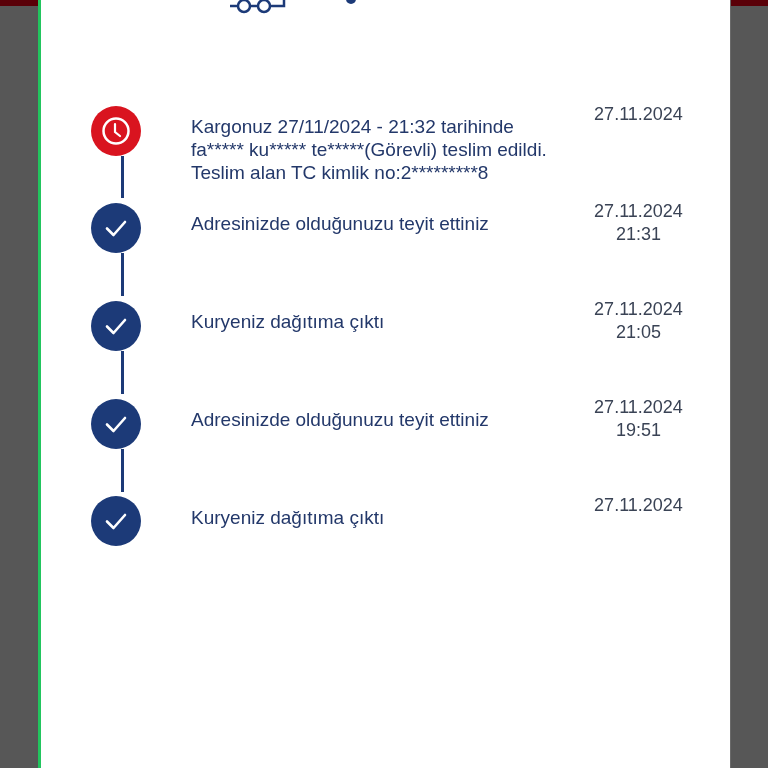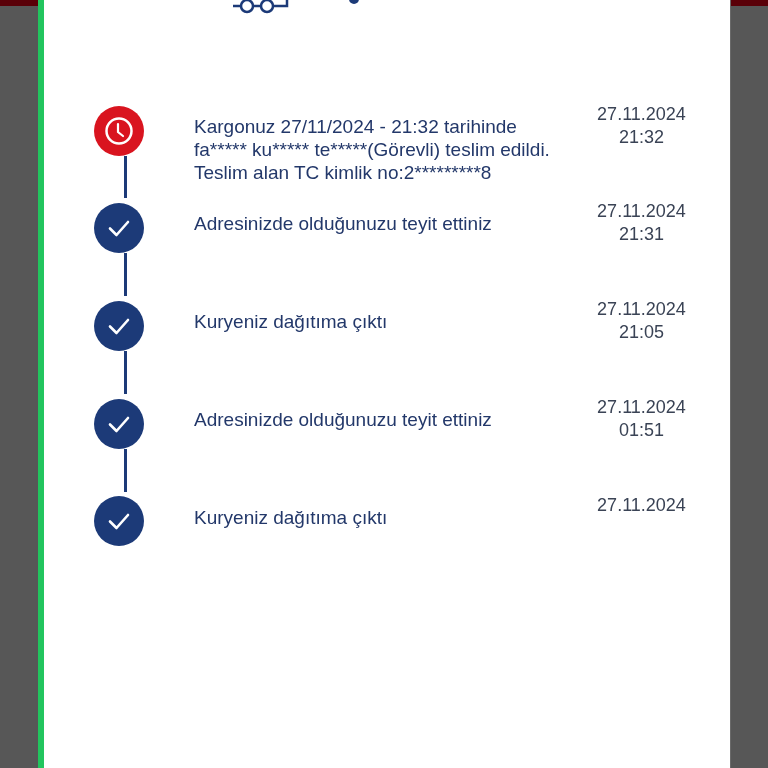--- a/index.html
+++ b/index.html
@@ -6,21 +6,21 @@
   body {
     width: 768px; height: 768px; overflow: hidden; position: relative;
     background: #575757;
     font-family: "Liberation Sans", "DejaVu Sans", sans-serif;
   }
   .top-bar-left { position: absolute; left: 0; top: 0; width: 38px; height: 6px; background: #5a0008; }
   .top-bar-right { position: absolute; left: 731px; top: 0; width: 37px; height: 6px; background: #5a0008; }
   .modal {
     position: absolute; left: 38px; top: 0; width: 693px; height: 768px;
     background: #ffffff;
-    border-left: 6px solid #22c55e; border-right: 1px solid #6a6a6a;
+    border-left: 3px solid #22c55e; border-right: 1px solid #6a6a6a;
     box-sizing: border-box;
   }
   .header-icon { position: absolute; left: 187px; top: -14px; width: 60px; height: 28px; }
   .header-title-glyph { position: absolute; left: 305px; top: -6px; width: 10px; height: 10px; border-radius: 50%; background: #1c3a78; }
   .timeline { position: absolute; left: 0; top: 0; width: 100%; }
   .event { position: absolute; left: 0; width: 100%; }
   .marker {
     position: absolute; left: 50px; width: 50px; height: 50px; border-radius: 50%;
     display: flex; align-items: center; justify-content: center;
   }
@@ -61,21 +61,20 @@
     <div class="event">
       <div class="marker red" style="top:106px;">
         <svg width="32" height="32" viewBox="0 0 32 32">
           <circle cx="16" cy="16" r="12.5" fill="none" stroke="#fff" stroke-width="2.5"></circle>
           <path d="M15 9 V17 L20 21" fill="none" stroke="#fff" stroke-width="2.2" stroke-linecap="round"></path>
         </svg>
       </div>
       <div class="desc" style="top:115px;">Kargonuz 27/11/2024 - 21:32 tarihinde fa***** ku***** te*****(Görevli) teslim edildi. Teslim alan TC kimlik no:2*********8</div>
       <div class="when" style="top:103px;">
         <div>27.11.2024</div>
-        <div>21:32</div>
       </div>
     </div>
 
     <div class="event">
       <div class="marker navy" style="top:203px;">
         <svg width="26" height="26" viewBox="0 0 26 26">
           <path d="M4 13.5 L10.5 20 L22 7" fill="none" stroke="#fff" stroke-width="2.6" stroke-linecap="round" stroke-linejoin="round"></path>
         </svg>
       </div>
       <div class="desc" style="top:212px;">Adresinizde olduğunuzu teyit ettiniz</div>
@@ -100,21 +99,21 @@
 
     <div class="event">
       <div class="marker navy" style="top:399px;">
         <svg width="26" height="26" viewBox="0 0 26 26">
           <path d="M4 13.5 L10.5 20 L22 7" fill="none" stroke="#fff" stroke-width="2.6" stroke-linecap="round" stroke-linejoin="round"></path>
         </svg>
       </div>
       <div class="desc" style="top:408px;">Adresinizde olduğunuzu teyit ettiniz</div>
       <div class="when" style="top:396px;">
         <div>27.11.2024</div>
-        <div>01:51</div>
+        <div>19:51</div>
       </div>
     </div>
 
     <div class="event">
       <div class="marker navy" style="top:496px;">
         <svg width="26" height="26" viewBox="0 0 26 26">
           <path d="M4 13.5 L10.5 20 L22 7" fill="none" stroke="#fff" stroke-width="2.6" stroke-linecap="round" stroke-linejoin="round"></path>
         </svg>
       </div>
       <div class="desc" style="top:506px;">Kuryeniz dağıtıma çıktı</div>

